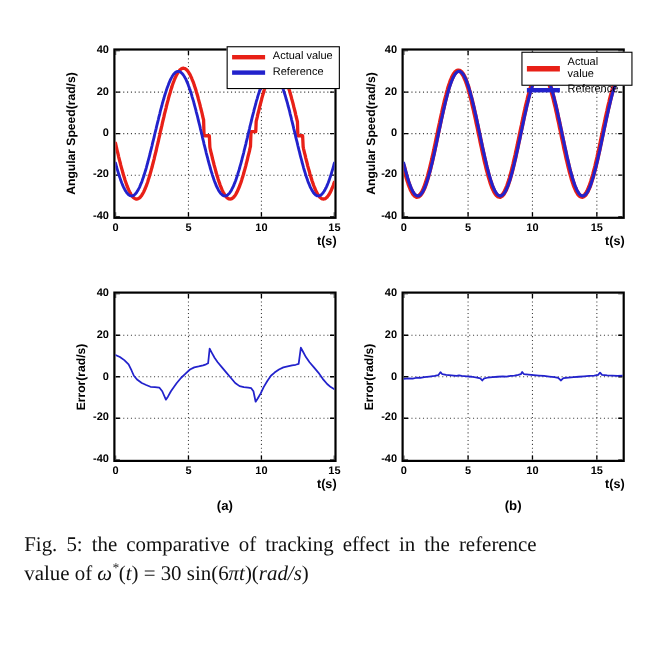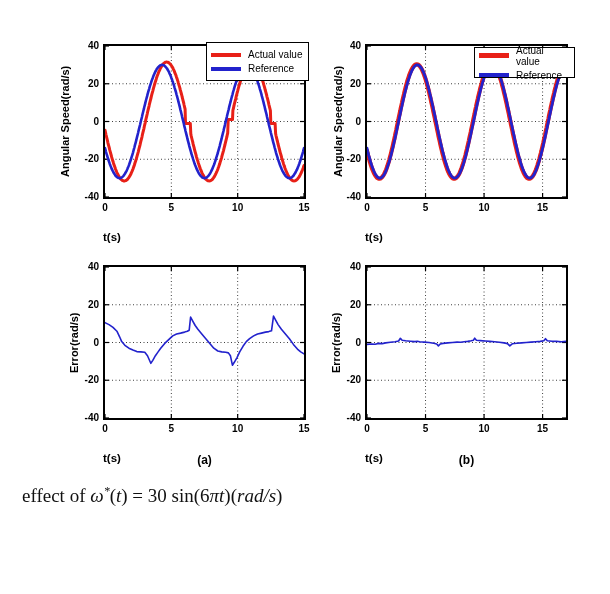--- a/index.html
+++ b/index.html
@@ -11,30 +11,30 @@
   .sp-bl{left:103px;top:265px;width:203px;height:155px;}
   .sp-br{left:365px;top:265px;width:203px;height:155px;}
   .plotbox{position:absolute;inset:0;border:2px solid #000;box-sizing:border-box;background:#fff;}
   .plotbox svg{position:absolute;left:0;top:0;display:block;}
   .ylabel{position:absolute;top:0;height:100%;writing-mode:vertical-rl;transform:rotate(180deg);
           text-align:center;font-weight:bold;font-size:11px;white-space:nowrap;line-height:13px;}
   .sp-tl .ylabel{left:-44px;}
   .sp-tr .ylabel{left:-33px;}
   .sp-bl .ylabel{left:-35px;}
   .sp-br .ylabel{left:-35px;}
-  .xlabel{position:absolute;top:100%;margin-top:32px;left:0;right:0;text-align:left;
+  .xlabel{position:absolute;top:100%;margin-top:15px;left:0;right:0;text-align:right;
           font-weight:bold;font-size:11.5px;}
   .sublabel{position:absolute;top:100%;margin-top:33px;left:0;right:0;text-align:center;
           font-weight:bold;font-size:12px;}
   .x-tick{position:absolute;top:calc(100% + 3px);width:30px;text-align:center;
           font-size:10px;font-weight:bold;}
   .y-tick{position:absolute;left:-31px;width:27px;text-align:right;font-size:10px;font-weight:bold;}
   .legend{position:absolute;background:#fff;border:1.5px solid #000;z-index:5;
-          display:flex;flex-direction:column;justify-content:center;gap:3px;
-          padding:14px 4px;box-sizing:border-box;}
+          display:flex;flex-direction:column;gap:3px;
+          padding:3px 4px;box-sizing:border-box;}
   .legend-tl{top:-2px;right:-3px;width:103px;height:39px;}
   .legend-tr{top:3px;right:-7px;width:101px;height:31px;}
   .legend-entry{display:flex;align-items:center;gap:7px;font-size:10px;line-height:11px;}
   .swatch{width:30px;flex:0 0 30px;background:#000;}
   .caption{position:absolute;left:22px;top:483px;width:576px;
            font-family:"Liberation Serif",serif;font-size:19px;line-height:26px;color:#111;}
   .caption .l1{word-spacing:3.5px;}
   .m-it{font-style:italic;}
   .m-rm{font-style:normal;}
   .m-sup{font-style:italic;vertical-align:super;font-size:12px;line-height:0;}
@@ -232,16 +232,17 @@
       <div class="x-tick" style="left: 104.059px;">10</div>
       <div class="x-tick" style="left: 162.588px;">15</div>
       <div class="y-tick" style="top: 147px;">-40</div>
       <div class="y-tick" style="top: 109.25px;">-20</div>
       <div class="y-tick" style="top: 71.5px;">0</div>
       <div class="y-tick" style="top: 33.75px;">20</div>
       <div class="y-tick" style="top: -4px;">40</div>
     </div>
 
   <div class="caption">
-    <div class="l2" id="caption-line2"><span class="m-rm">effect of </span><span class="m-it">ω</span><span class="m-sup">*</span><span class="m-rm">(</span><span class="m-it">t</span><span class="m-rm">) = 30 sin(6</span><span class="m-it">πt</span><span class="m-rm">)(</span><span class="m-it">rad/s</span><span class="m-rm">)</span></div>
+    <div class="l1">Fig. 5: the comparative of tracking effect in the reference</div>
+    <div class="l2" id="caption-line2"><span class="m-rm">value of </span><span class="m-it">ω</span><span class="m-sup">*</span><span class="m-rm">(</span><span class="m-it">t</span><span class="m-rm">) = 30 sin(6</span><span class="m-it">πt</span><span class="m-rm">)(</span><span class="m-it">rad/s</span><span class="m-rm">)</span></div>
   </div>
 
 </div>
 
 </body></html>

